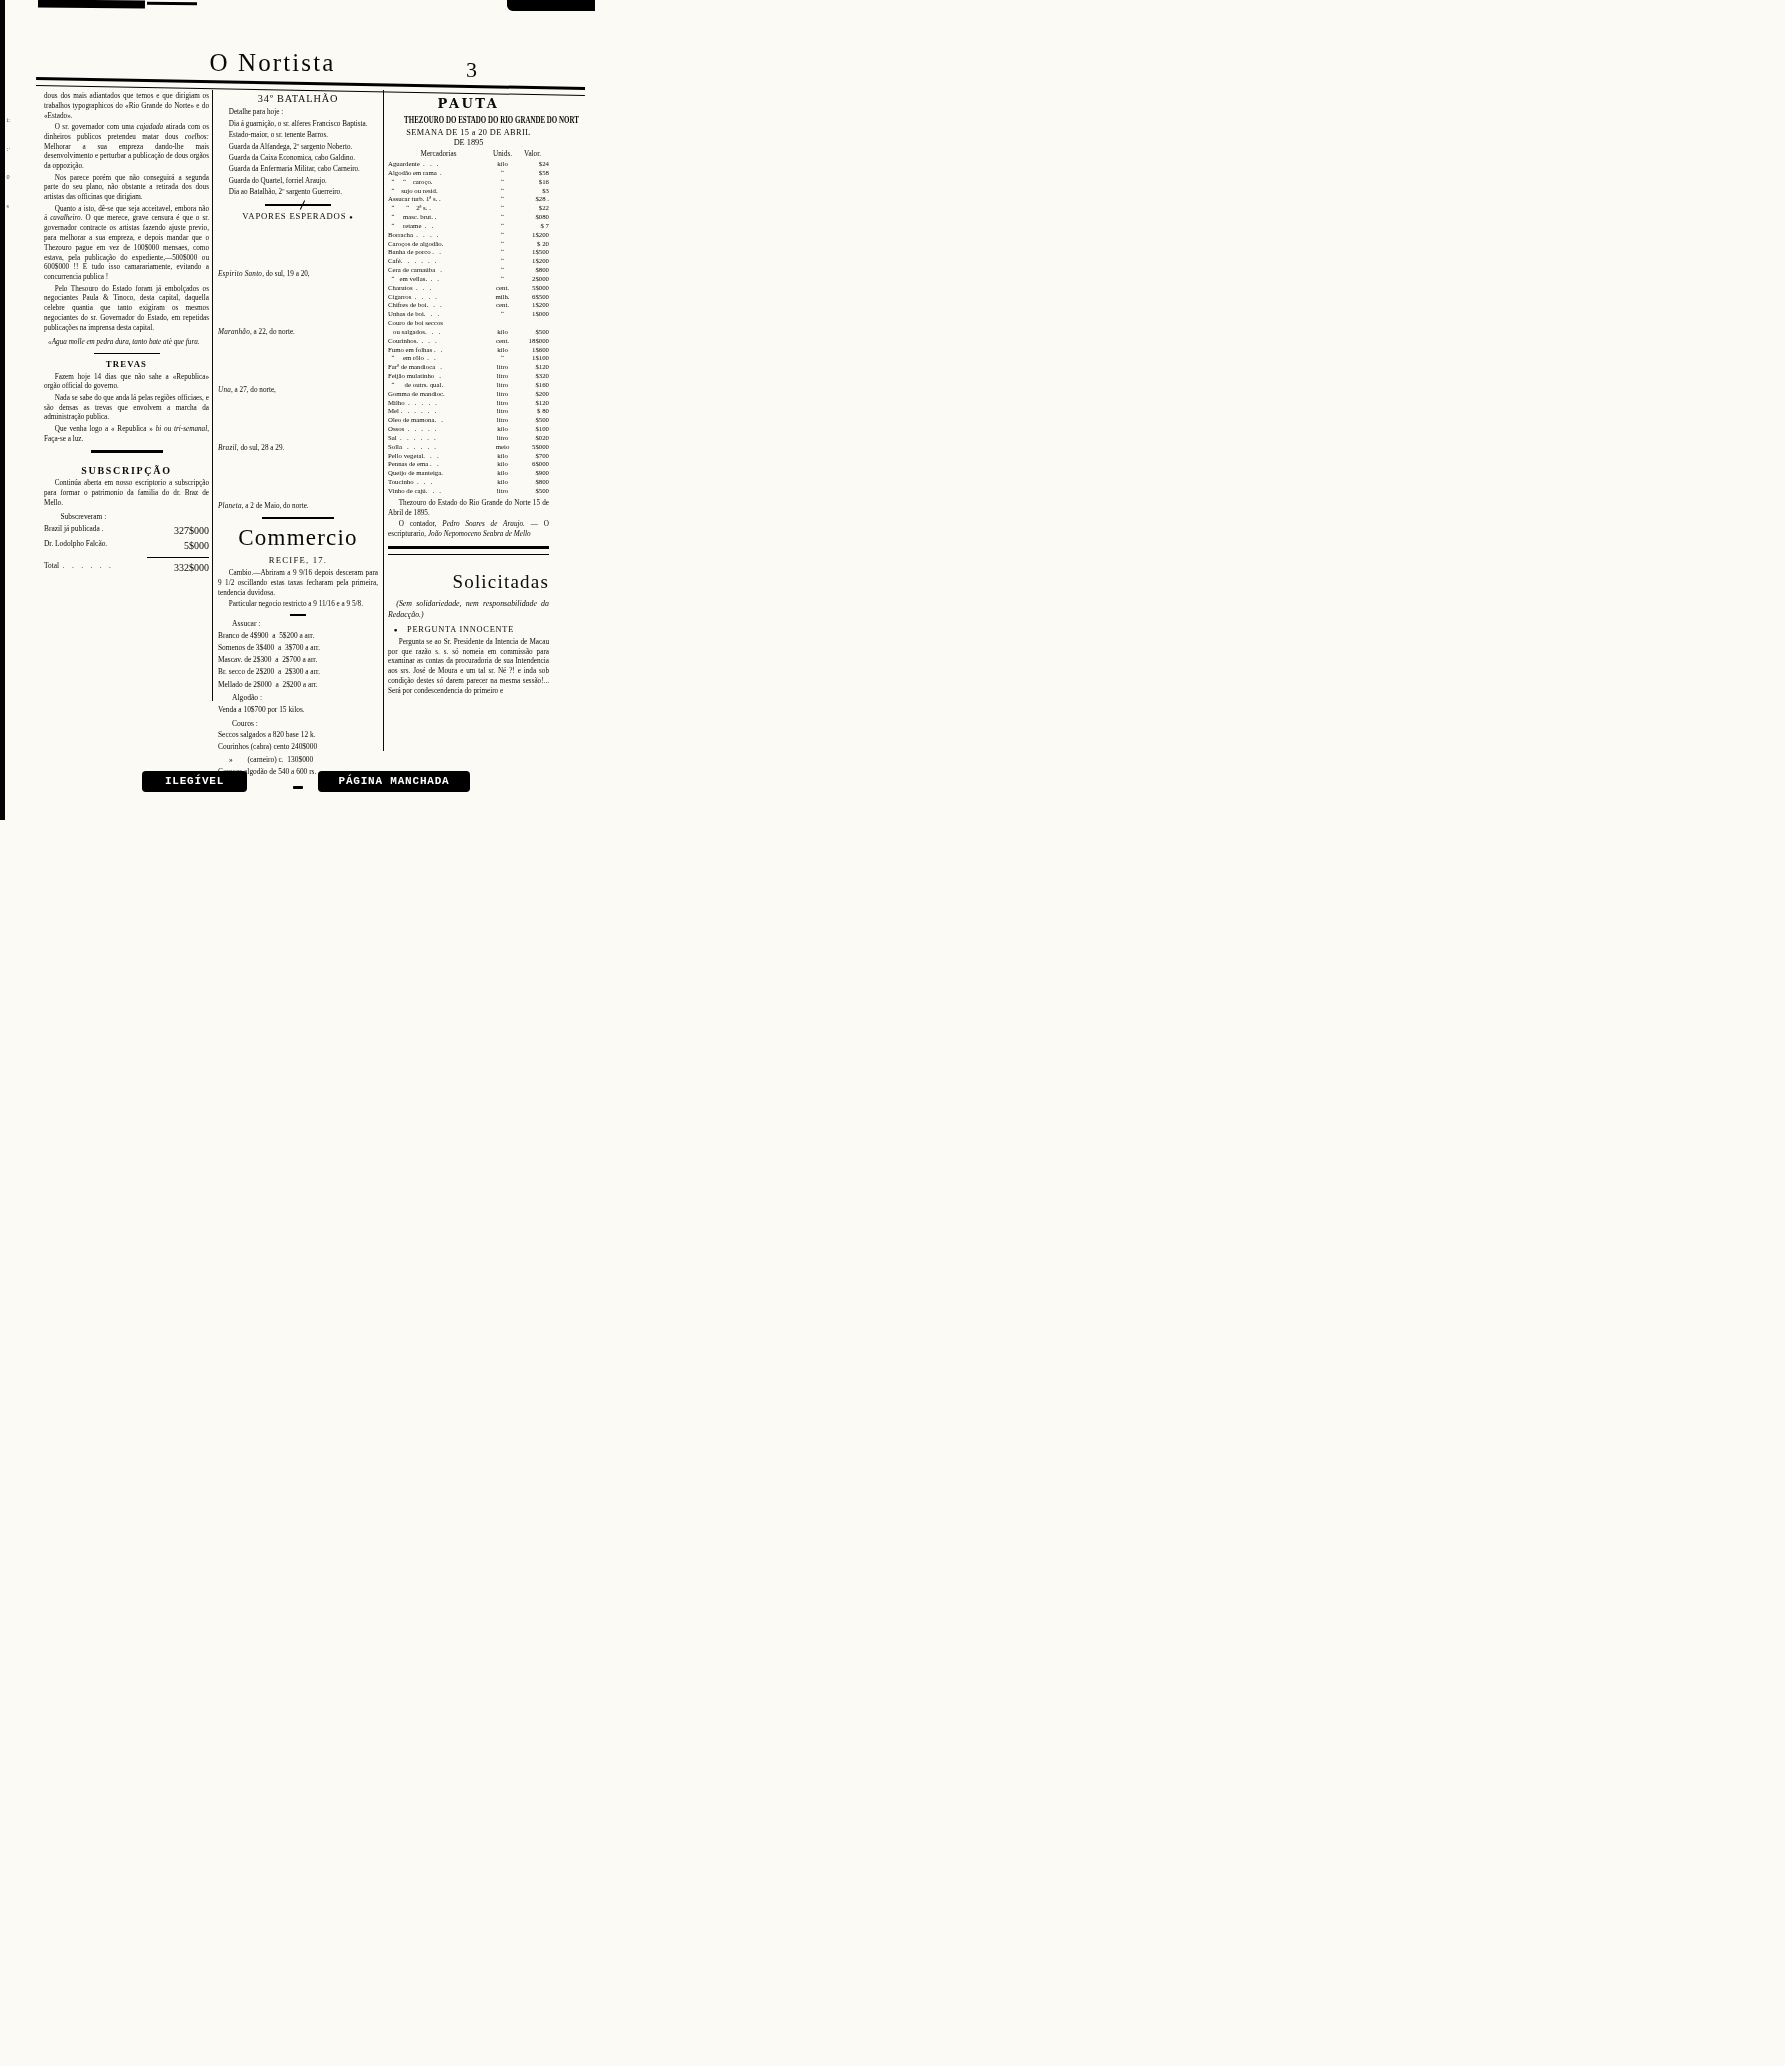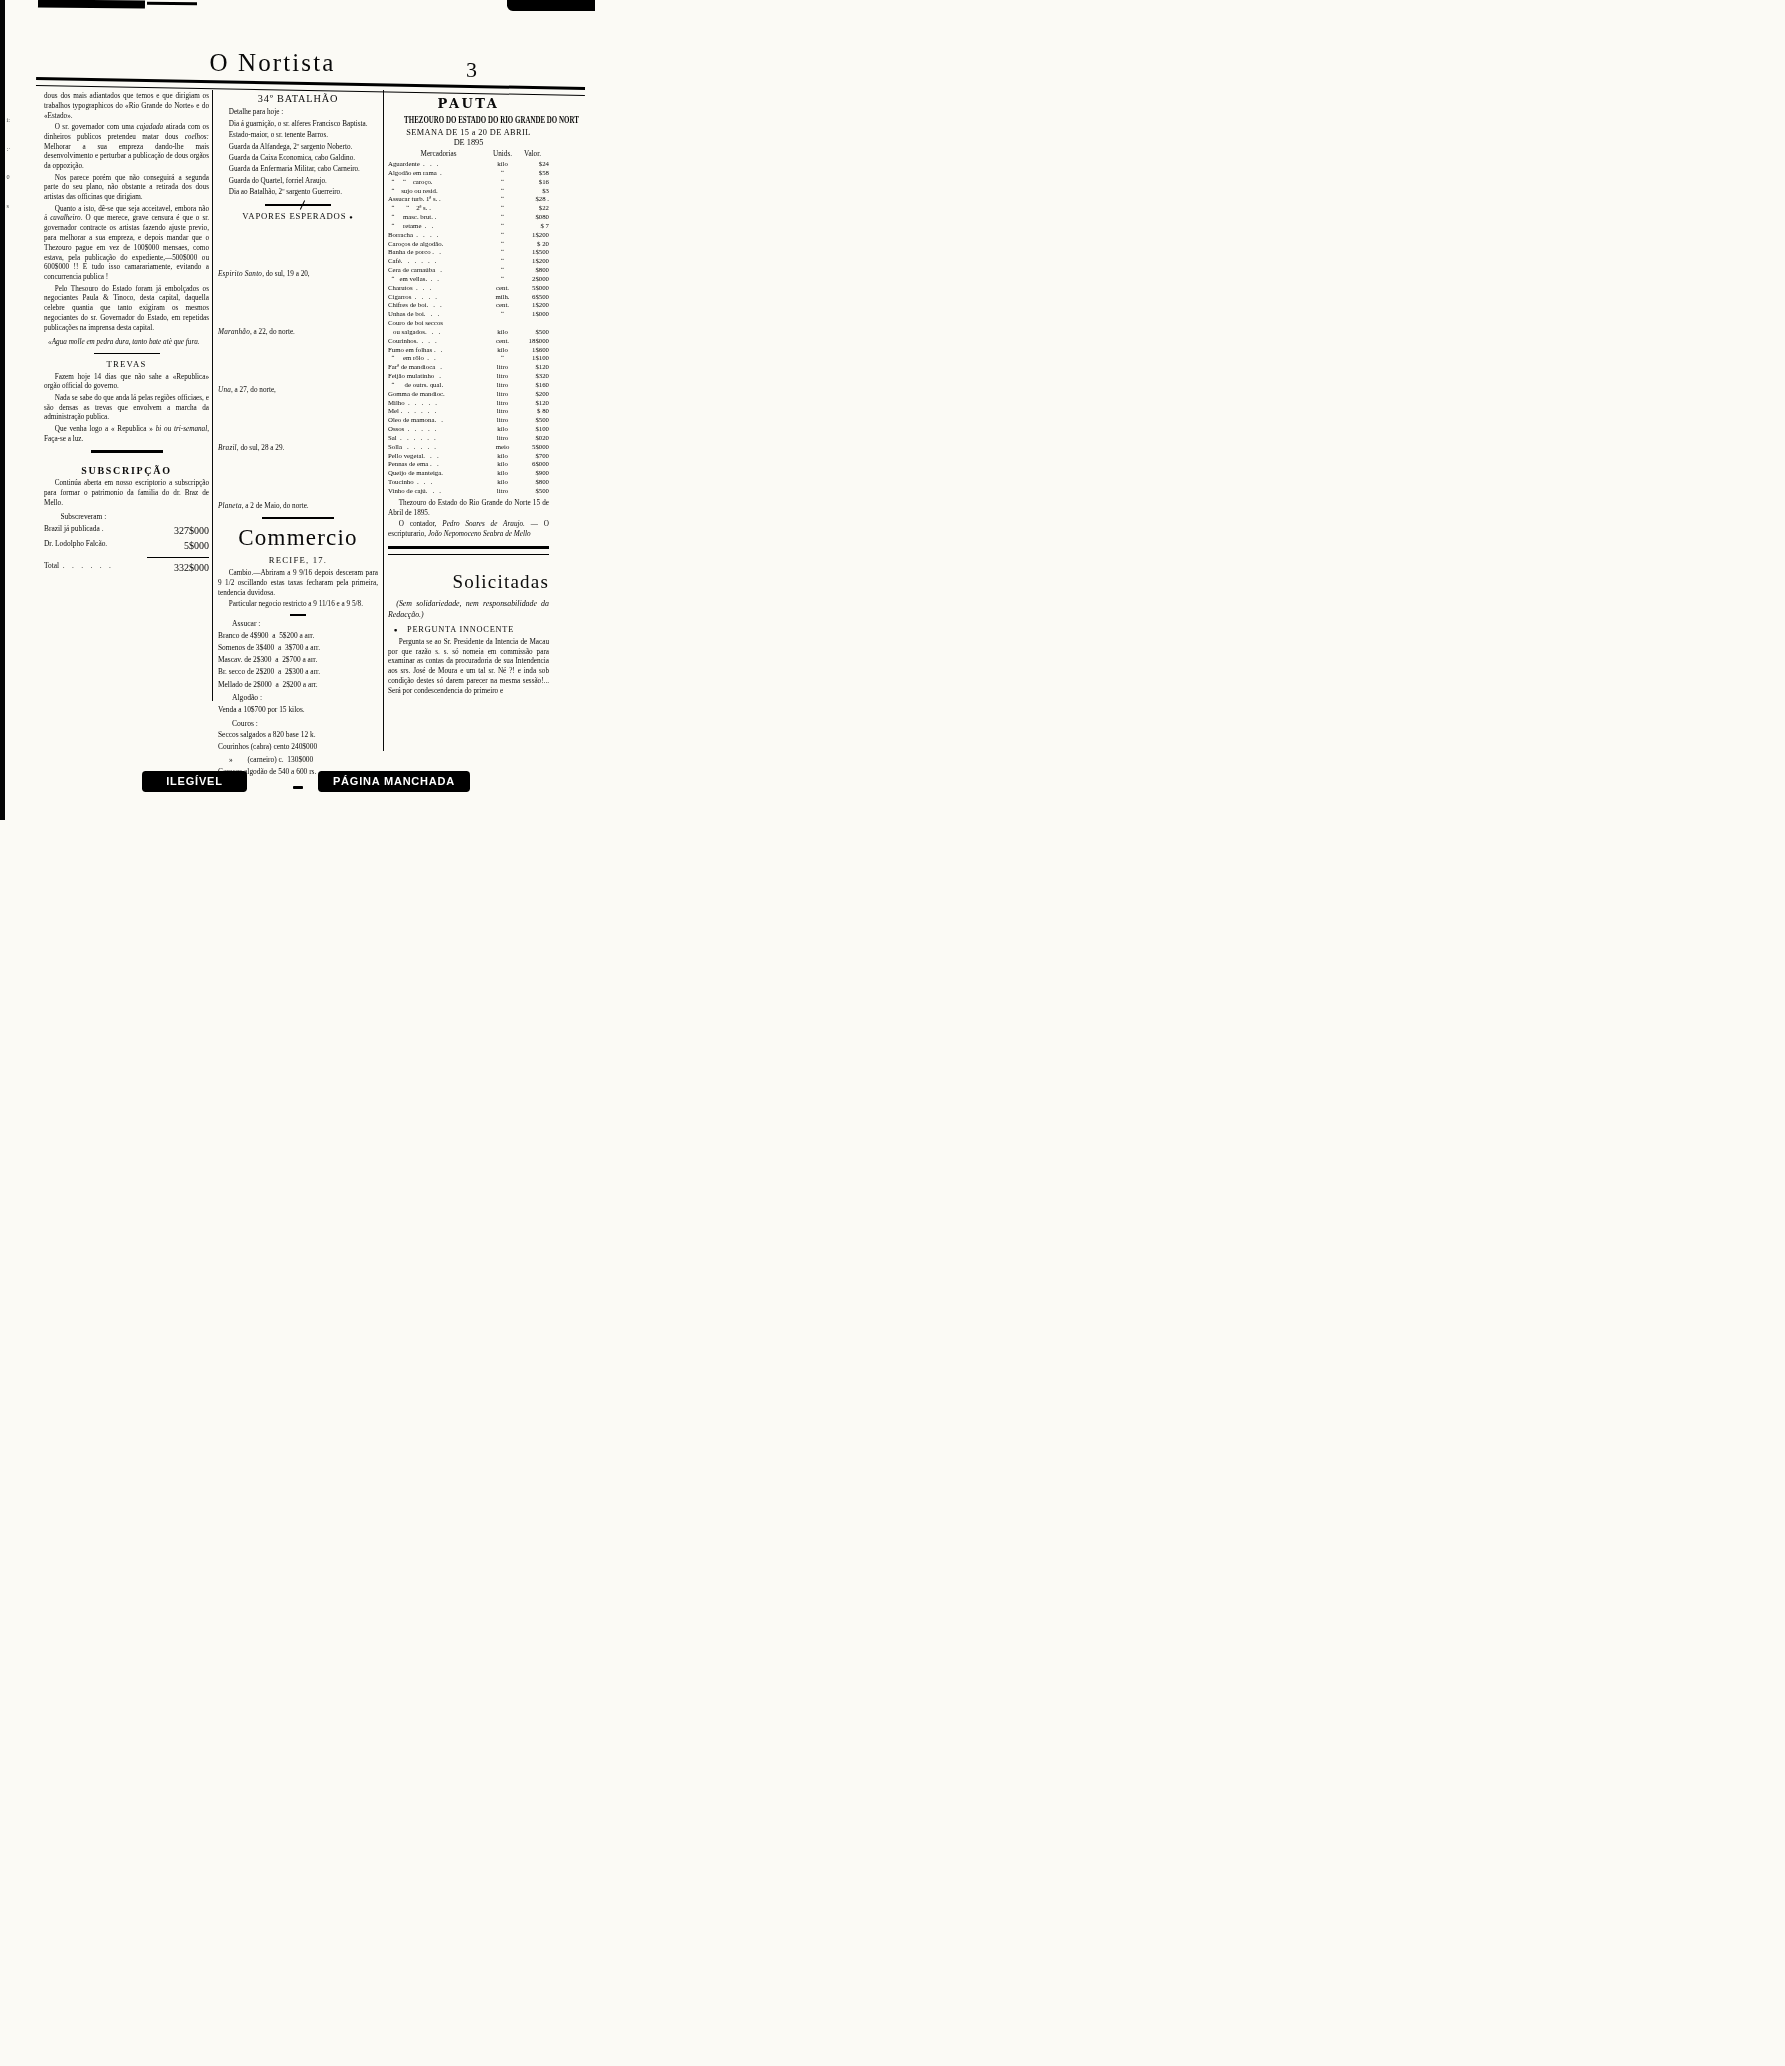--- a/index.html
+++ b/index.html
@@ -29,21 +29,21 @@
   #col2{left:218px;width:160px;top:93px;}
   #col3{left:388px;width:161px;top:96px;}
   .vline{position:absolute;width:1.2px;background:#0a0a0a;}
   #div1{left:212px;top:90px;height:611px;}
   #div2{left:383px;top:90px;height:661px;}
 
   p{margin:0 0 1.7px 0;}
   .para{font-size:7.2px;line-height:1.36;text-indent:10.7px;}
   #firstparas p:nth-of-type(1){text-indent:0;}
   .quote{font-size:7.2px;line-height:1.4;font-style:italic;text-indent:4.1px;margin-top:3.3px;}
-  .sec-head{font-size:8.7px;letter-spacing:1.2px;text-align:center;margin:5px 0 3.3px;font-weight:normal;}
+  .sec-head{font-size:8.7px;letter-spacing:1.2px;text-align:center;margin:5px 0 3.3px;font-weight:bold;}
   .sec-head.bold{font-weight:bold;font-size:10px;letter-spacing:1.7px;margin-top:12px;}
   .subhdr{font-size:7.4px;margin:3.3px 0 2.5px 16.5px;}
   .entry{display:flex;justify-content:space-between;font-size:7.4px;line-height:1.5;white-space:pre-wrap;}
   .entry .amt{font-size:10px;}
   .sum-line{width:62px;height:1.2px;background:#000;margin:3.3px 0 2.5px auto;}
   .entry.total{margin-top:1.7px;}
 
   .short-rule{width:66px;height:1.7px;background:#000;margin:5.8px auto 5px;}
   .short-rule.thick{height:2.5px;width:72px;}
   .slash{position:relative;}
@@ -78,21 +78,21 @@
   .pv{width:33px;text-align:right;}
   .closing{margin-top:3.3px;}
   .signature{margin-top:0.8px;}
   .dbl-rule{height:5.8px;border-top:3.7px solid #000;border-bottom:1.2px solid #000;margin:5.8px 0 4.1px;}
   .solicitadas{font-size:19px;font-weight:normal;letter-spacing:1.2px;text-align:right;margin:16px 0 5px;}
   .sol-note{font-size:7.9px;font-style:italic;line-height:1.4;text-indent:8.3px;margin-bottom:5px;}
   .perg-head{font-size:8.3px;letter-spacing:0.8px;font-weight:normal;margin:4.1px 0 3.3px 5.8px;}
   .perg-head .dot{font-size:6.2px;margin-right:5.8px;}
 
   .badge{position:absolute;background:#000;color:#fff;border-radius:3.7px;
-    font-family:Liberation Sans, sans-serif;font-weight:bold;font-size:11px;letter-spacing:0.8px;
+    font-family:Liberation Mono, monospace;font-weight:bold;font-size:11px;letter-spacing:0.8px;
     display:flex;align-items:center;justify-content:center;}
   #badge1{left:142px;top:771px;width:105px;height:20.7px;}
   #badge2{left:318px;top:771px;width:152px;height:20.7px;}
 </style>
 </head>
 <body>
 
 <div class="left-strip"></div>
 <div class="margin-marks">
   <span>i:</span>

